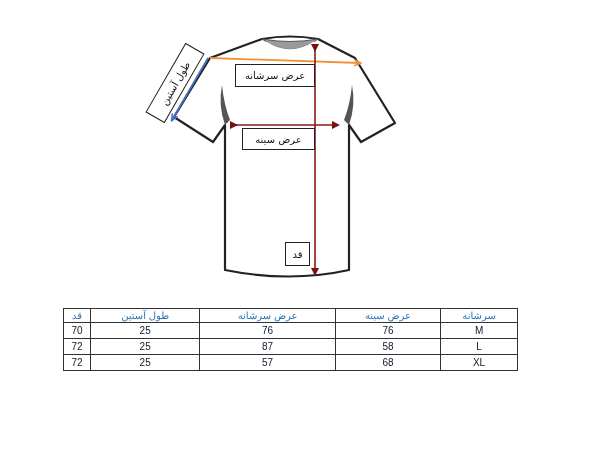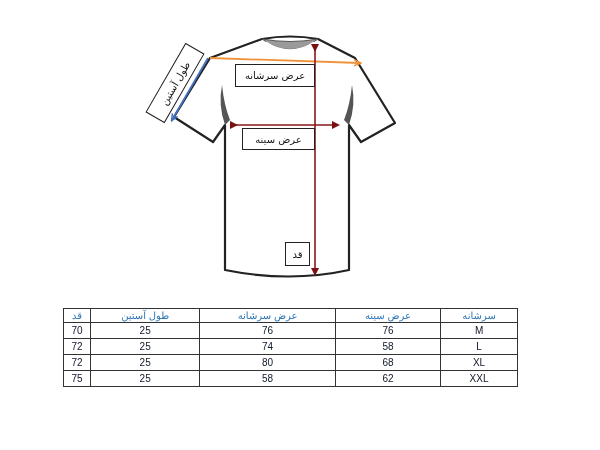--- a/index.html
+++ b/index.html
@@ -65,32 +65,25 @@
     <tr>
       <td>70</td>
       <td>25</td>
       <td>76</td>
       <td>76</td>
       <td>M</td>
     </tr>
     <tr>
       <td>72</td>
       <td>25</td>
-      <td>74</td>
+      <td>87</td>
       <td>58</td>
       <td>L</td>
     </tr>
     <tr>
       <td>72</td>
       <td>25</td>
-      <td>80</td>
+      <td>57</td>
       <td>68</td>
       <td>XL</td>
-    </tr>
-    <tr>
-      <td>75</td>
-      <td>25</td>
-      <td>58</td>
-      <td>62</td>
-      <td>XXL</td>
     </tr>
   </tbody>
 </table>
 
 </body></html>

